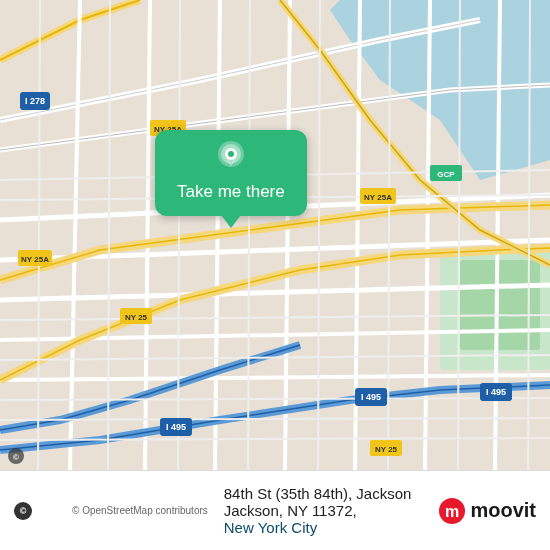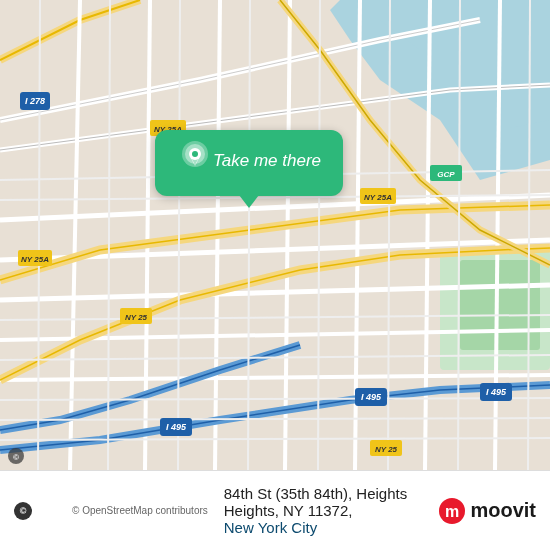--- a/index.html
+++ b/index.html
@@ -10,38 +10,37 @@
       font-family: Arial, sans-serif;
       position: relative;
     }
 
     #map-container {
       width: 550px;
       height: 470px;
       position: relative;
       overflow: hidden;
       background-color: #c4b5fd;
-      font-style: italic;
     }
 
     
     #map-svg {
       width: 100%;
       height: 100%;
     }
 
     #take-me-there-bubble {
       position: absolute;
       top: 130px;
       left: 155px;
       background: #2db87a;
       border-radius: 12px;
       padding: 10px 22px 14px 22px;
       display: flex;
-      flex-direction: row;
+      flex-direction: column;
       align-items: center;
       cursor: pointer;
       box-shadow: 0 2px 8px rgba(0,0,0,0.25);
     }
 
     #take-me-there-bubble::after {
       content: '';
       position: absolute;
       bottom: -12px;
       left: 50%;
@@ -251,21 +250,21 @@
     <span class="bubble-label">Take me there</span>
   </div>
 </div>
 
 <div id="bottom-bar">
   <div id="osm-logo">
     <span id="osm-circle">©</span>
     <span style="font-size:10px;color:#666;margin-left:37px;">© OpenStreetMap contributors</span>
   </div>
   <div id="address-block">
-    <div id="address-line1">84th St (35th 84th), Heights Heights, NY 11372,</div>
+    <div id="address-line1">84th St (35th 84th), Jackson Jackson, NY 11372,</div>
     <div id="address-line2">New York City</div>
   </div>
   <div id="moovit-logo">
 
     <svg class="moovit-m" viewBox="0 0 28 28" xmlns="http://www.w3.org/2000/svg">
       <circle cx="14" cy="14" r="13" fill="#e8192c"></circle>
       <text x="14" y="20" font-size="16" font-weight="bold" fill="white" text-anchor="middle">m</text>
     </svg>
     <span class="moovit-text">moovit</span>
   </div>

